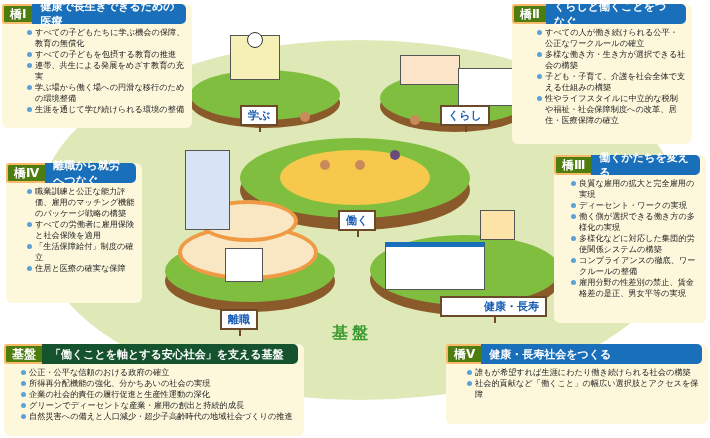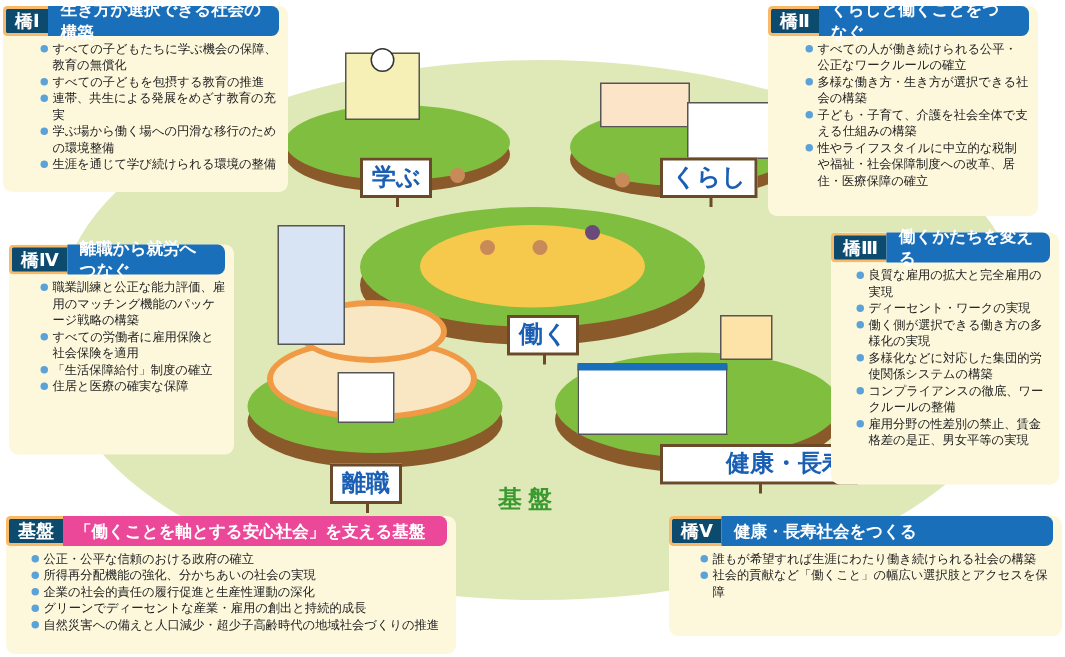--- a/index.html
+++ b/index.html
@@ -13,47 +13,47 @@
   }
   .field2 { position: absolute; left: 160px; top: 150px; width: 360px; height: 230px; background: #dfe9b8; }
 
   
   .panel {
     position: absolute; background: #fdf8dc; border-radius: 6px;
     padding: 0 6px 4px 6px;
   }
   .panel-head { display: flex; align-items: stretch; height: 20px; margin-left: -6px; margin-bottom: 3px; }
   .badge {
-    background: #0c4a6e; color: #fff; font-weight: bold; font-size: 12px;
+    background: #4d7c0f; color: #fff; font-weight: bold; font-size: 12px;
     padding: 0 6px; display: flex; align-items: center; border-radius: 3px 0 0 3px;
     border: 2px solid #f8b968; border-right: none;
   }
   .title {
     color: #fff; font-weight: bold; font-size: 11px; padding: 0 10px 0 8px;
     display: flex; align-items: center; border-radius: 0 5px 5px 0; flex: 1;
   }
   .title.blue { background: #1a6fba; }
-  .title.green { background: #ec4899; }
+  .title.green { background: #14532d; }
   .items { list-style: none; }
   .items li {
     font-size: 8.2px; line-height: 11px; color: #222; padding-left: 9px; position: relative;
   }
   .items li::before {
     content: ""; position: absolute; left: 1px; top: 3px; width: 5px; height: 5px;
     border-radius: 50%; background: #5aa2d8;
   }
 
   
   .island { position: absolute; border-radius: 50%; }
   .island-top { background: #7fbe3f; }
   .island-side { background: #8b5a2b; }
 
   .sign {
     position: absolute; background: #fff; border: 2px solid #6b4a2a;
-    color: #1a5fb4; font-weight: bold; font-size: 16px; padding: 1px 6px;
+    color: #1a5fb4; font-weight: bold; font-size: 11px; padding: 1px 6px;
     white-space: nowrap;
   }
   .sign::after {
     content: ""; position: absolute; left: 50%; bottom: -8px; width: 2px; height: 7px; background: #6b4a2a;
   }
 
   .base-label {
     position: absolute; left: 332px; top: 323px; color: #3a9a30; font-weight: bold; font-size: 16px;
     letter-spacing: 4px;
   }
@@ -105,23 +105,23 @@
   <div class="person" style="left:355px;top:160px;width:10px;height:10px;background:#c98a5a;"></div>
   <div class="person" style="left:390px;top:150px;width:10px;height:10px;background:#6a4a7a;"></div>
   <div class="person" style="left:410px;top:115px;width:10px;height:10px;background:#c98a5a;"></div>
 </div>
 
 <div class="base-label">基盤</div>
 
 <div class="panel" style="left:2px;top:4px;width:190px;height:124px;">
   <div class="panel-head">
     <span class="badge">橋Ⅰ</span>
-    <span class="title blue">生き方が選択できる社会の構築</span>
+    <span class="title blue">健康で長生きできるための医療</span>
   </div>
-  <ul class="items" style="padding-left:18px;">
+  <ul class="items" style="padding-left:18px;font-family:Liberation Mono, monospace;">
     <li>すべての子どもたちに学ぶ機会の保障、教育の無償化</li>
     <li>すべての子どもを包摂する教育の推進</li>
     <li>連帯、共生による発展をめざす教育の充実</li>
     <li>学ぶ場から働く場への円滑な移行のための環境整備</li>
     <li>生涯を通じて学び続けられる環境の整備</li>
   </ul>
 </div>
 
 <div class="panel" style="left:512px;top:4px;width:180px;height:140px;">
   <div class="panel-head">
@@ -144,21 +144,21 @@
   <ul class="items" style="padding-left:10px;">
     <li>良質な雇用の拡大と完全雇用の実現</li>
     <li>ディーセント・ワークの実現</li>
     <li>働く側が選択できる働き方の多様化の実現</li>
     <li>多様化などに対応した集団的労使関係システムの構築</li>
     <li>コンプライアンスの徹底、ワークルールの整備</li>
     <li>雇用分野の性差別の禁止、賃金格差の是正、男女平等の実現</li>
   </ul>
 </div>
 
-<div class="panel" style="left:6px;top:163px;width:150px;height:140px;">
+<div class="panel" style="left:6px;top:163px;width:136px;height:140px;">
   <div class="panel-head">
     <span class="badge">橋Ⅳ</span>
     <span class="title blue">離職から就労へつなぐ</span>
   </div>
   <ul class="items" style="padding-left:14px;">
     <li>職業訓練と公正な能力評価、雇用のマッチング機能のパッケージ戦略の構築</li>
     <li>すべての労働者に雇用保険と社会保険を適用</li>
     <li>「生活保障給付」制度の確立</li>
     <li>住居と医療の確実な保障</li>
   </ul>

